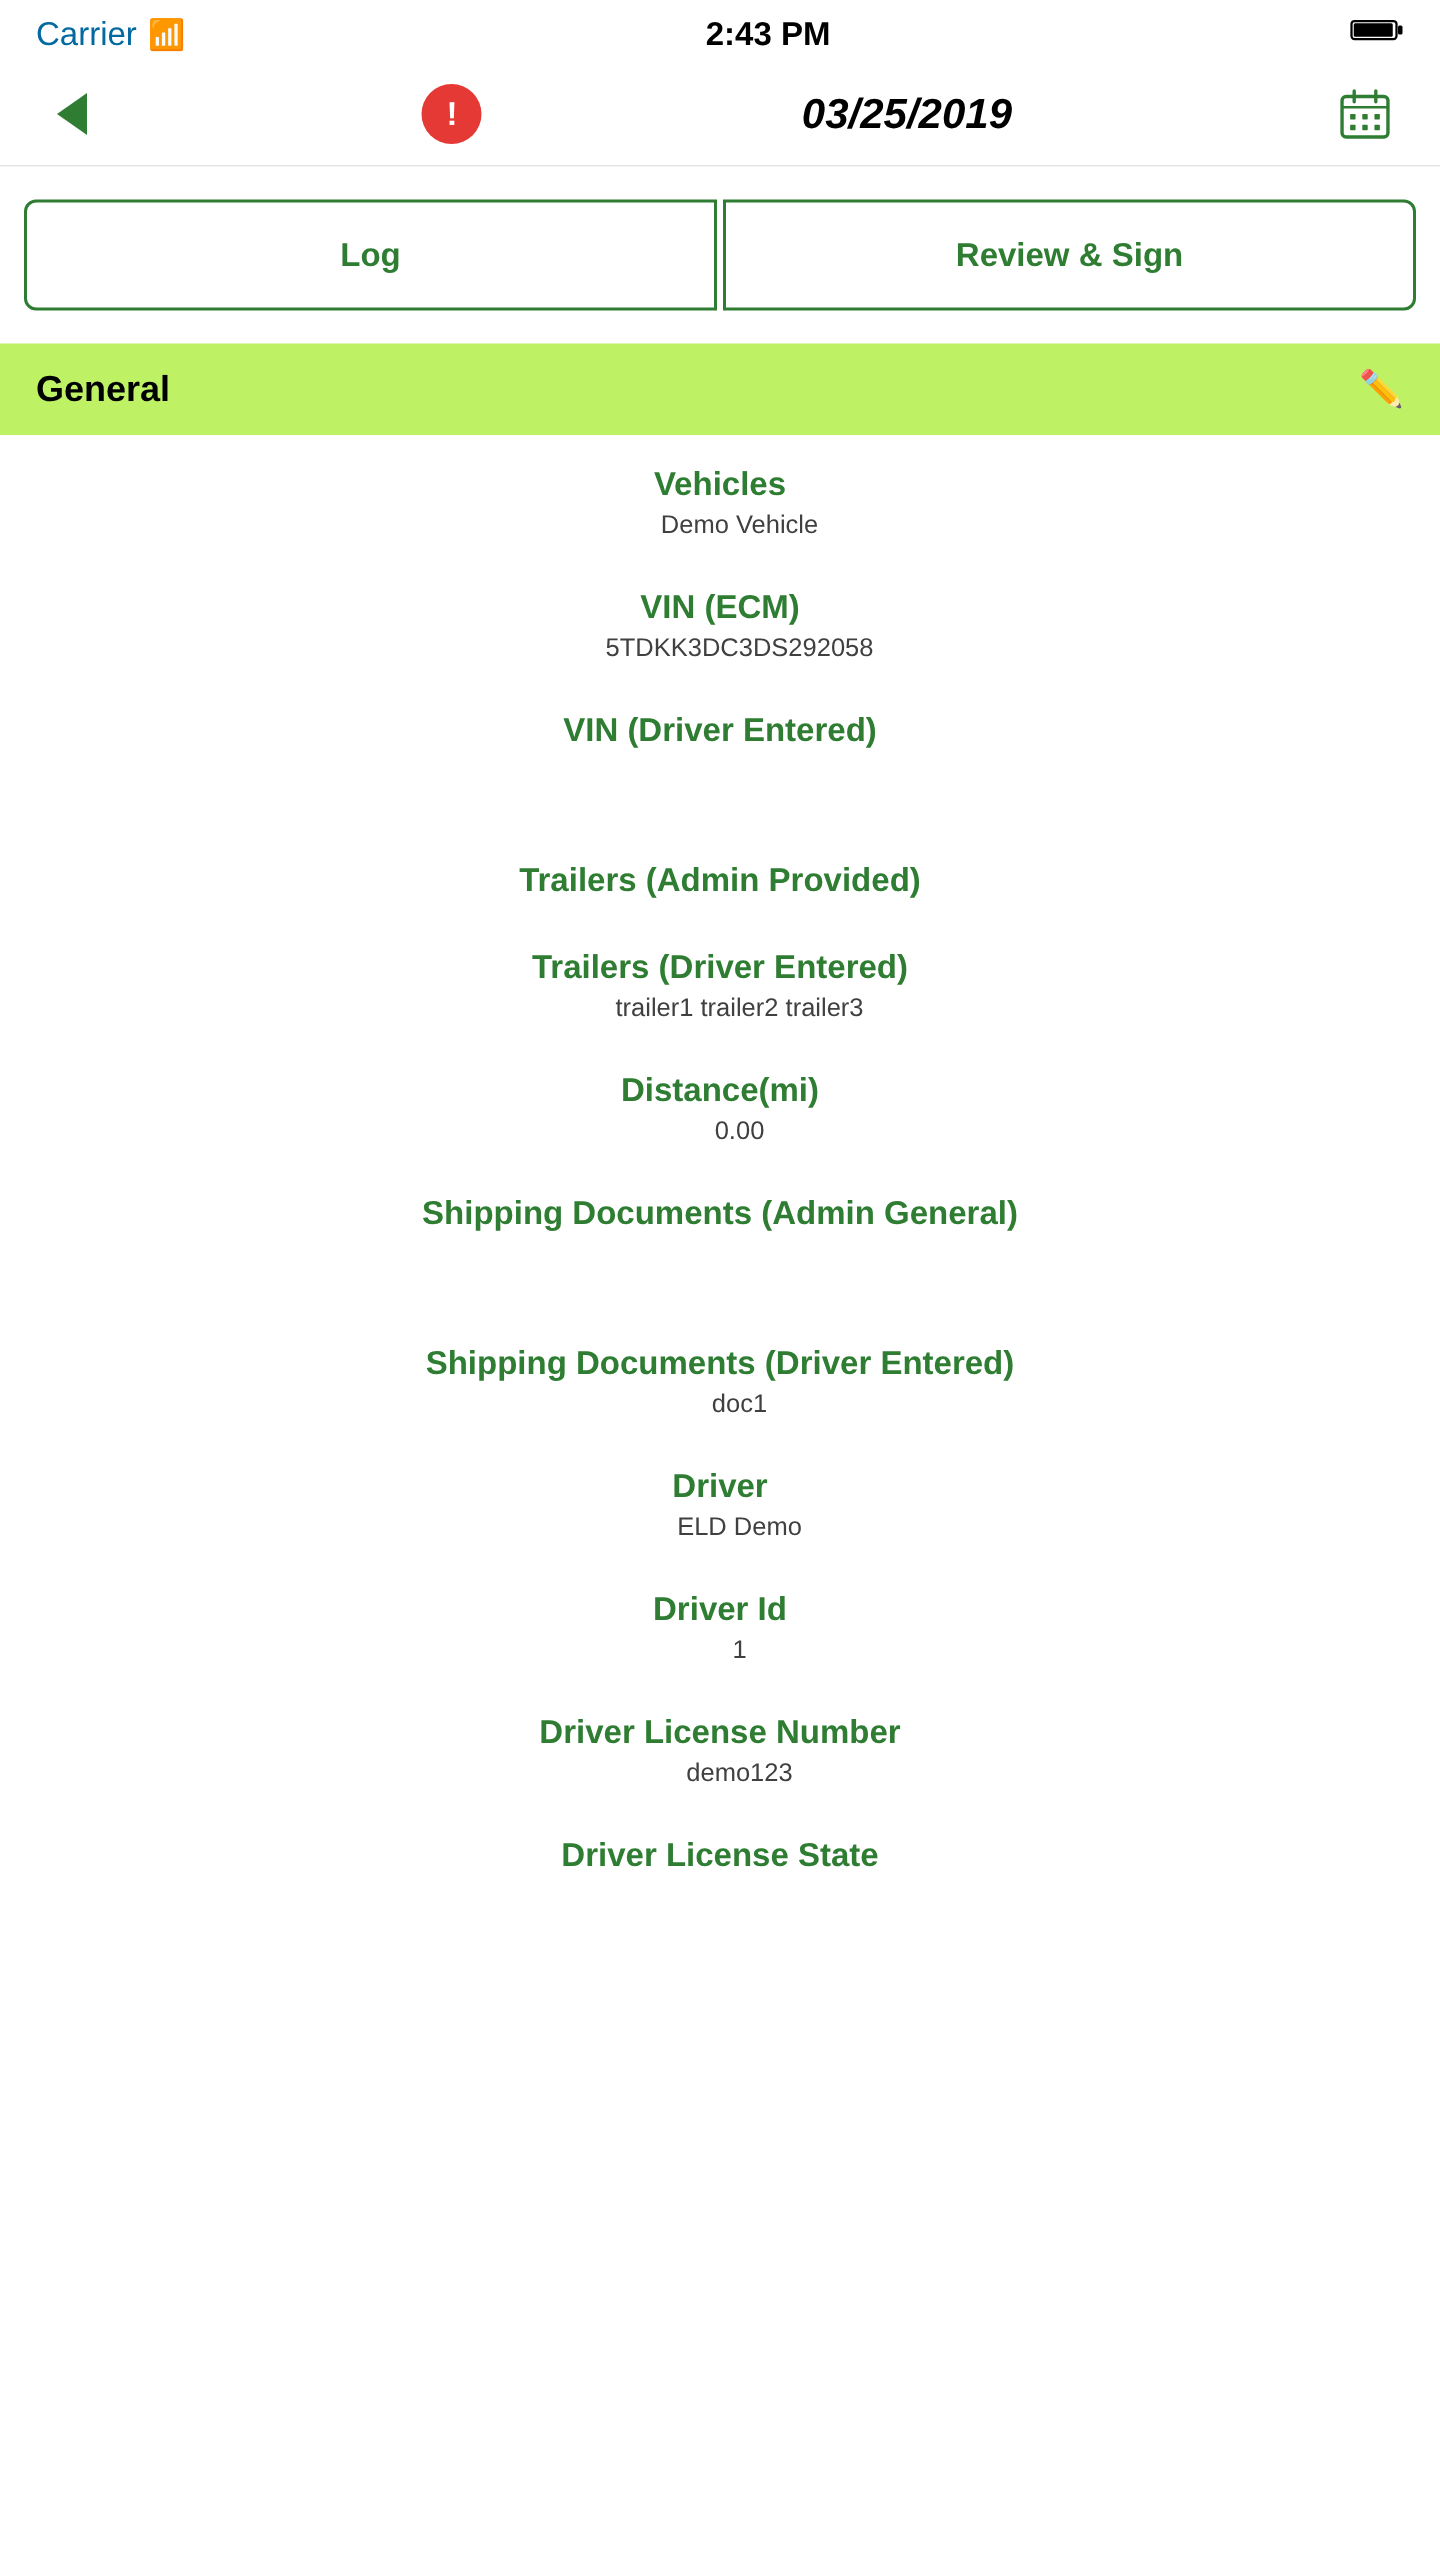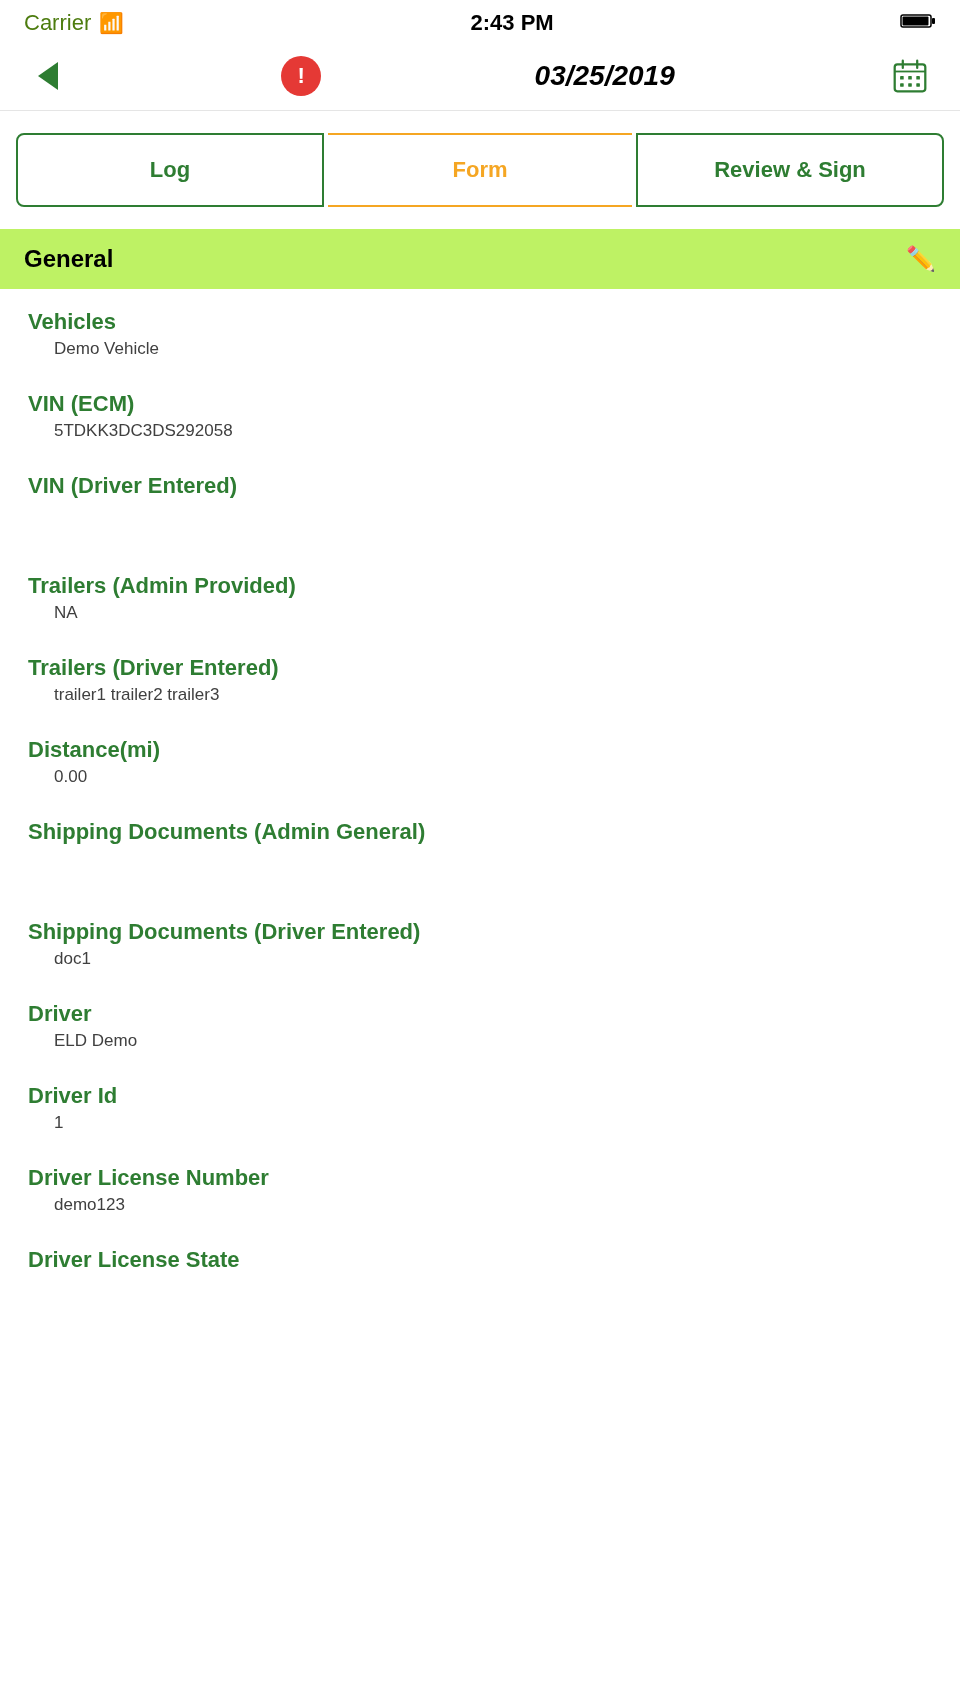--- a/index.html
+++ b/index.html
@@ -20,21 +20,21 @@
       align-items: center;
       padding: 10px 24px 6px 24px;
       background: #ffffff;
     }
     .status-carrier {
       display: flex;
       align-items: center;
       gap: 8px;
       font-size: 22px;
       font-weight: 500;
-      color: #4d7c0f;
+      color: #0369a1;
     }
     .wifi-icon {
       font-size: 20px;
     }
     .status-time {
       font-size: 22px;
       font-weight: 600;
       color: #000;
     }
     .battery-icon {
@@ -148,20 +148,21 @@
     .edit-icon {
       font-size: 24px;
       color: #555;
       cursor: pointer;
     }
 
     
     .content-area {
       padding: 0 28px;
       background: #fff;
+      text-align: center;
     }
 
     .field-group {
       padding: 20px 0 8px 0;
       border-bottom: none;
     }
 
     .field-label {
       font-size: 22px;
       font-weight: 600;
@@ -218,21 +219,20 @@
       <rect x="27" y="20" width="4" height="4" rx="0.5" fill="#2e7d32"></rect>
       <rect x="9" y="28" width="4" height="4" rx="0.5" fill="#2e7d32"></rect>
       <rect x="18" y="28" width="4" height="4" rx="0.5" fill="#2e7d32"></rect>
       <rect x="27" y="28" width="4" height="4" rx="0.5" fill="#2e7d32"></rect>
     </svg>
   </div>
 </div>
 
 <div class="tab-bar">
   <button class="tab-btn tab-log">Log</button>
-  <button class="tab-btn tab-form">Form</button>
   <button class="tab-btn tab-review">Review &amp; Sign</button>
 </div>
 
 <div class="section-header">
   <span class="section-title">General</span>
   <span class="edit-icon">✏️</span>
 </div>
 
 <div class="content-area">
 
@@ -248,21 +248,20 @@
 
   <div class="field-group">
     <div class="field-label">VIN (Driver Entered)</div>
     <div class="field-value">&nbsp;</div>
   </div>
 
   <div class="spacer"></div>
 
   <div class="field-group">
     <div class="field-label">Trailers (Admin Provided)</div>
-    <div class="field-value">NA</div>
   </div>
 
   <div class="field-group">
     <div class="field-label">Trailers (Driver Entered)</div>
     <div class="field-value">trailer1 trailer2 trailer3</div>
   </div>
 
   <div class="field-group">
     <div class="field-label">Distance(mi)</div>
     <div class="field-value">0.00</div>

